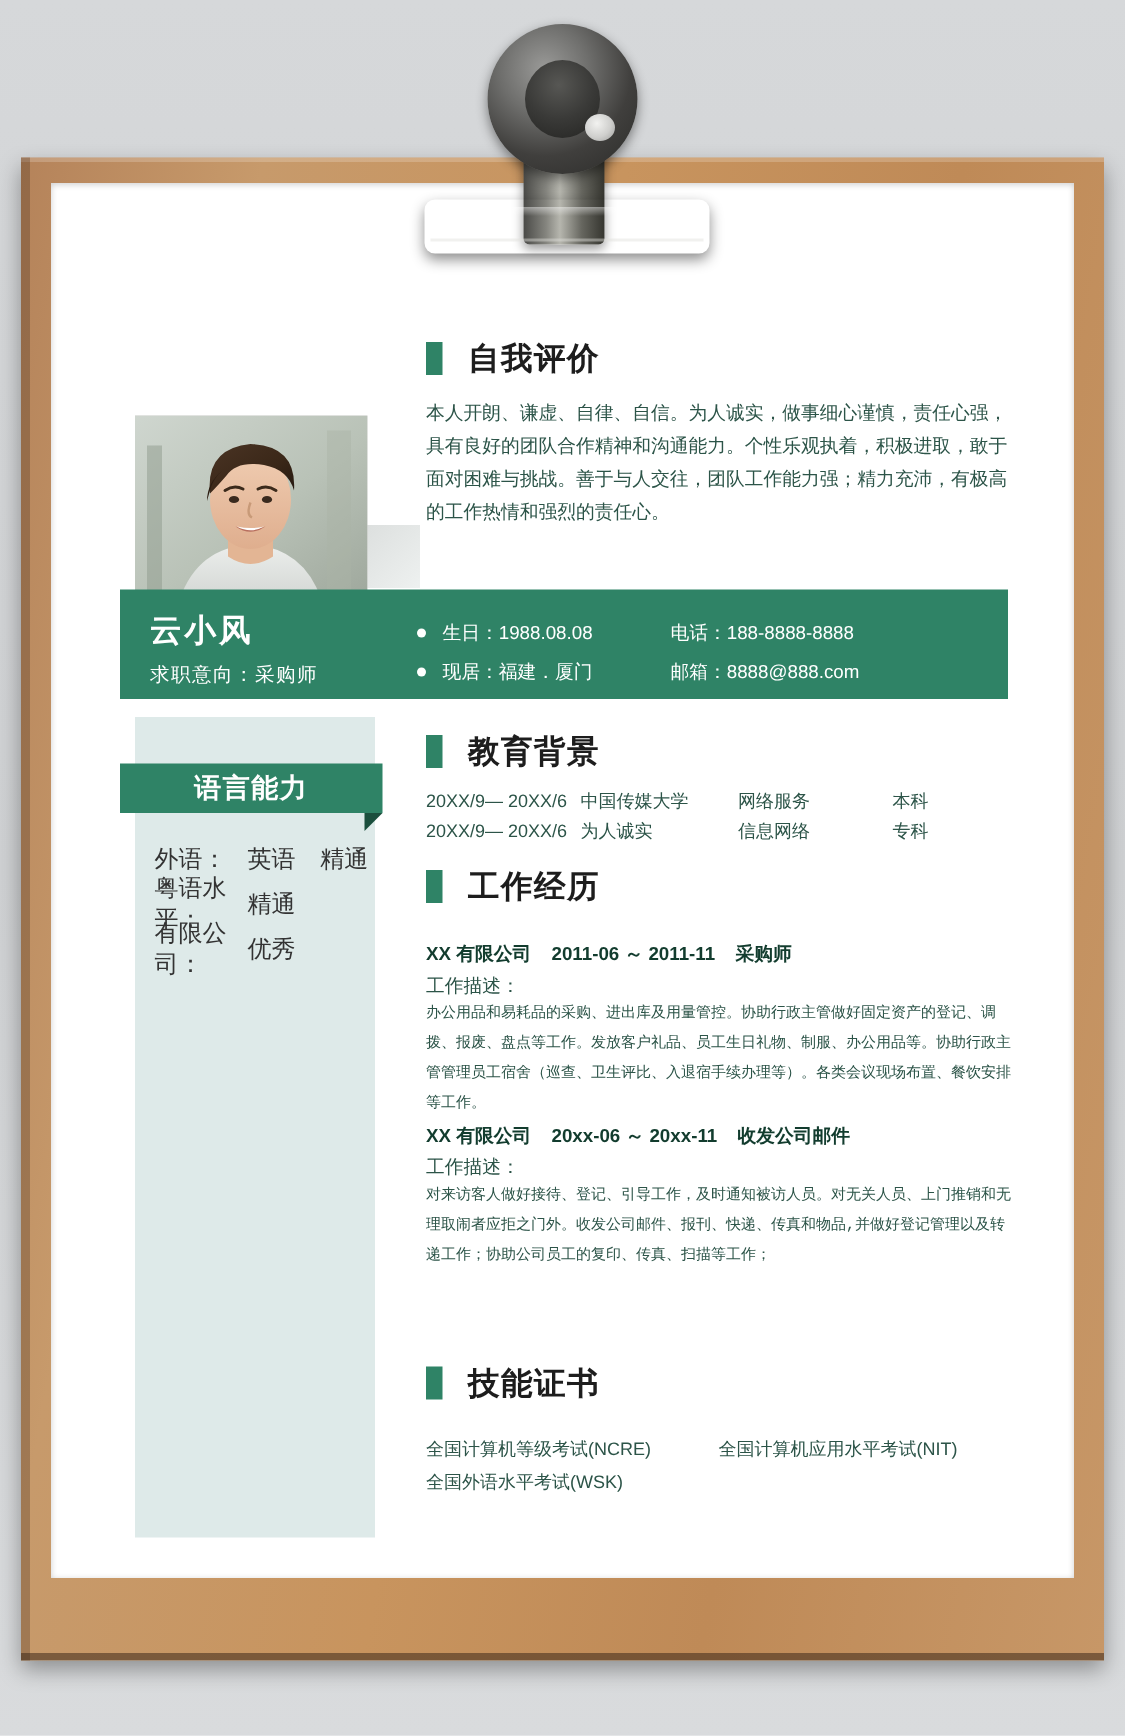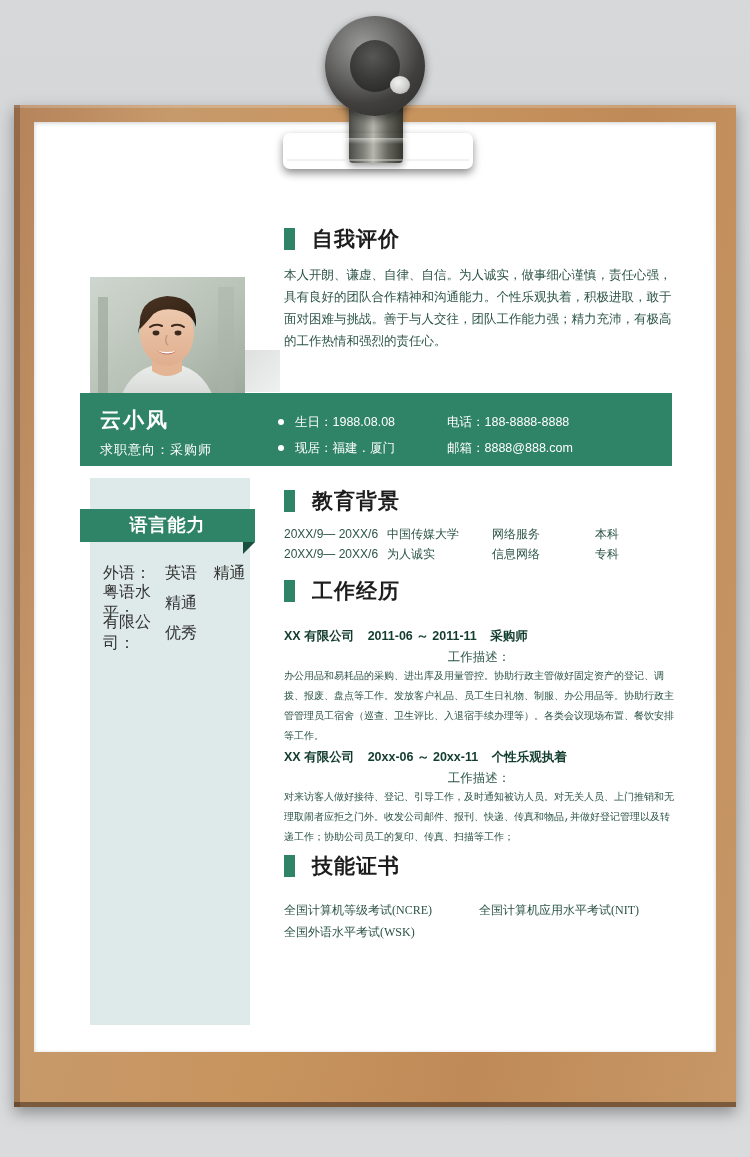--- a/index.html
+++ b/index.html
@@ -82,25 +82,25 @@
   .body-txt{color:#2c5448;font-size:12.5px;line-height:22px;}
 
   .edu-row{display:flex;font-size:12px;color:#2c5448;line-height:20px;}
   .edu-c1{width:103px;}
   .edu-c2{width:105px;}
   .edu-c3{width:103px;}
   .edu-c4{width:60px;}
 
   .job-head{font-size:12.5px;font-weight:bold;color:#123c2e;line-height:21px;}
   .job-head span{margin-right:10px;}
-  .job-lbl{font-size:12.5px;color:#2c5448;line-height:20px;text-align:center;}
+  .job-lbl{font-size:12.5px;color:#2c5448;line-height:20px;}
   .job-desc{font-size:10px;color:#2c5448;line-height:20px;font-family:Liberation Mono, monospace;}
 
   .cert-grid{display:flex;flex-wrap:wrap;font-size:12px;color:#2c5448;line-height:22px;}
-  .cert-item{width:50%;font-family:Liberation Serif, serif;}
+  .cert-item{width:50%;}
 </style>
 </head>
 <body>
 
 <div class="scene">
 
   <div class="board">
     <div class="board-shadow-l"></div>
     <div class="paper"></div>
   </div>
@@ -240,28 +240,28 @@
         <span>采购师</span>
       </div>
       <div class="job-lbl">工作描述：</div>
       <div class="job-desc">办公用品和易耗品的采购、进出库及用量管控。协助行政主管做好固定资产的登记、调拨、报废、盘点等工作。发放客户礼品、员工生日礼物、制服、办公用品等。协助行政主管管理员工宿舍（巡查、卫生评比、入退宿手续办理等）。各类会议现场布置、餐饮安排等工作。</div>
     </div>
 
     <div>
       <div class="job-head">
         <span>XX 有限公司</span>
         <span>20xx-06 ～ 20xx-11</span>
-        <span>个性乐观执着</span>
+        <span>收发公司邮件</span>
       </div>
       <div class="job-lbl">工作描述：</div>
       <div class="job-desc">对来访客人做好接待、登记、引导工作，及时通知被访人员。对无关人员、上门推销和无理取闹者应拒之门外。收发公司邮件、报刊、快递、传真和物品,并做好登记管理以及转递工作；协助公司员工的复印、传真、扫描等工作；</div>
     </div>
   </div>
 
-  <div class="col" style="top:855px;">
+  <div class="col" style="top:911px;">
     <div class="sec-head">
       <span class="sec-mark"></span>
       <span class="sec-title">技能证书</span>
     </div>
     <div class="cert-grid" style="margin-top:22px;">
       <span class="cert-item">全国计算机等级考试(NCRE)</span>
       <span class="cert-item">全国计算机应用水平考试(NIT)</span>
       <span class="cert-item">全国外语水平考试(WSK)</span>
     </div>
   </div>

